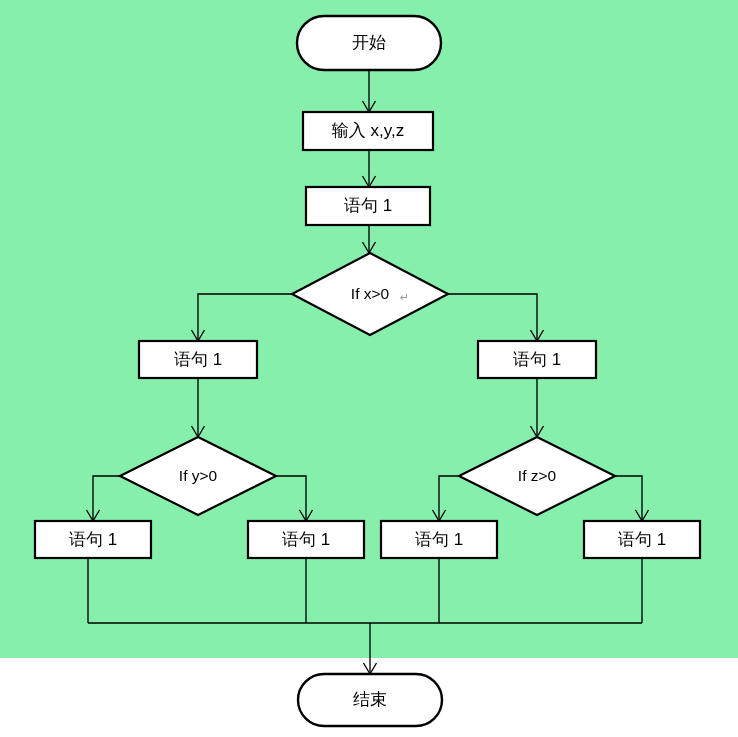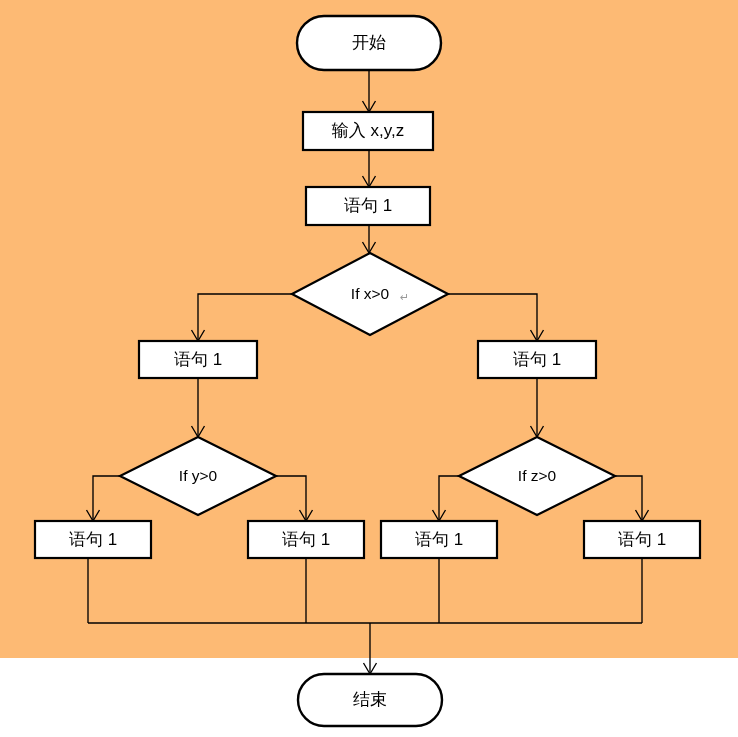--- a/index.html
+++ b/index.html
@@ -10,21 +10,21 @@
   body {
     width: 738px;
     height: 737px;
     font-family: "Liberation Sans", "DejaVu Sans", sans-serif;
     overflow: hidden;
   }
   #flowchart-root {
     position: relative;
     width: 738px;
     height: 658px;
-    background: #fdba74;
+    background: #86efac;
   }
   svg#flow-svg {
     display: block;
     width: 738px;
     height: 737px;
   }
   .node-shape {
     fill: #ffffff;
     stroke: #000000;
     stroke-width: 2.2;

